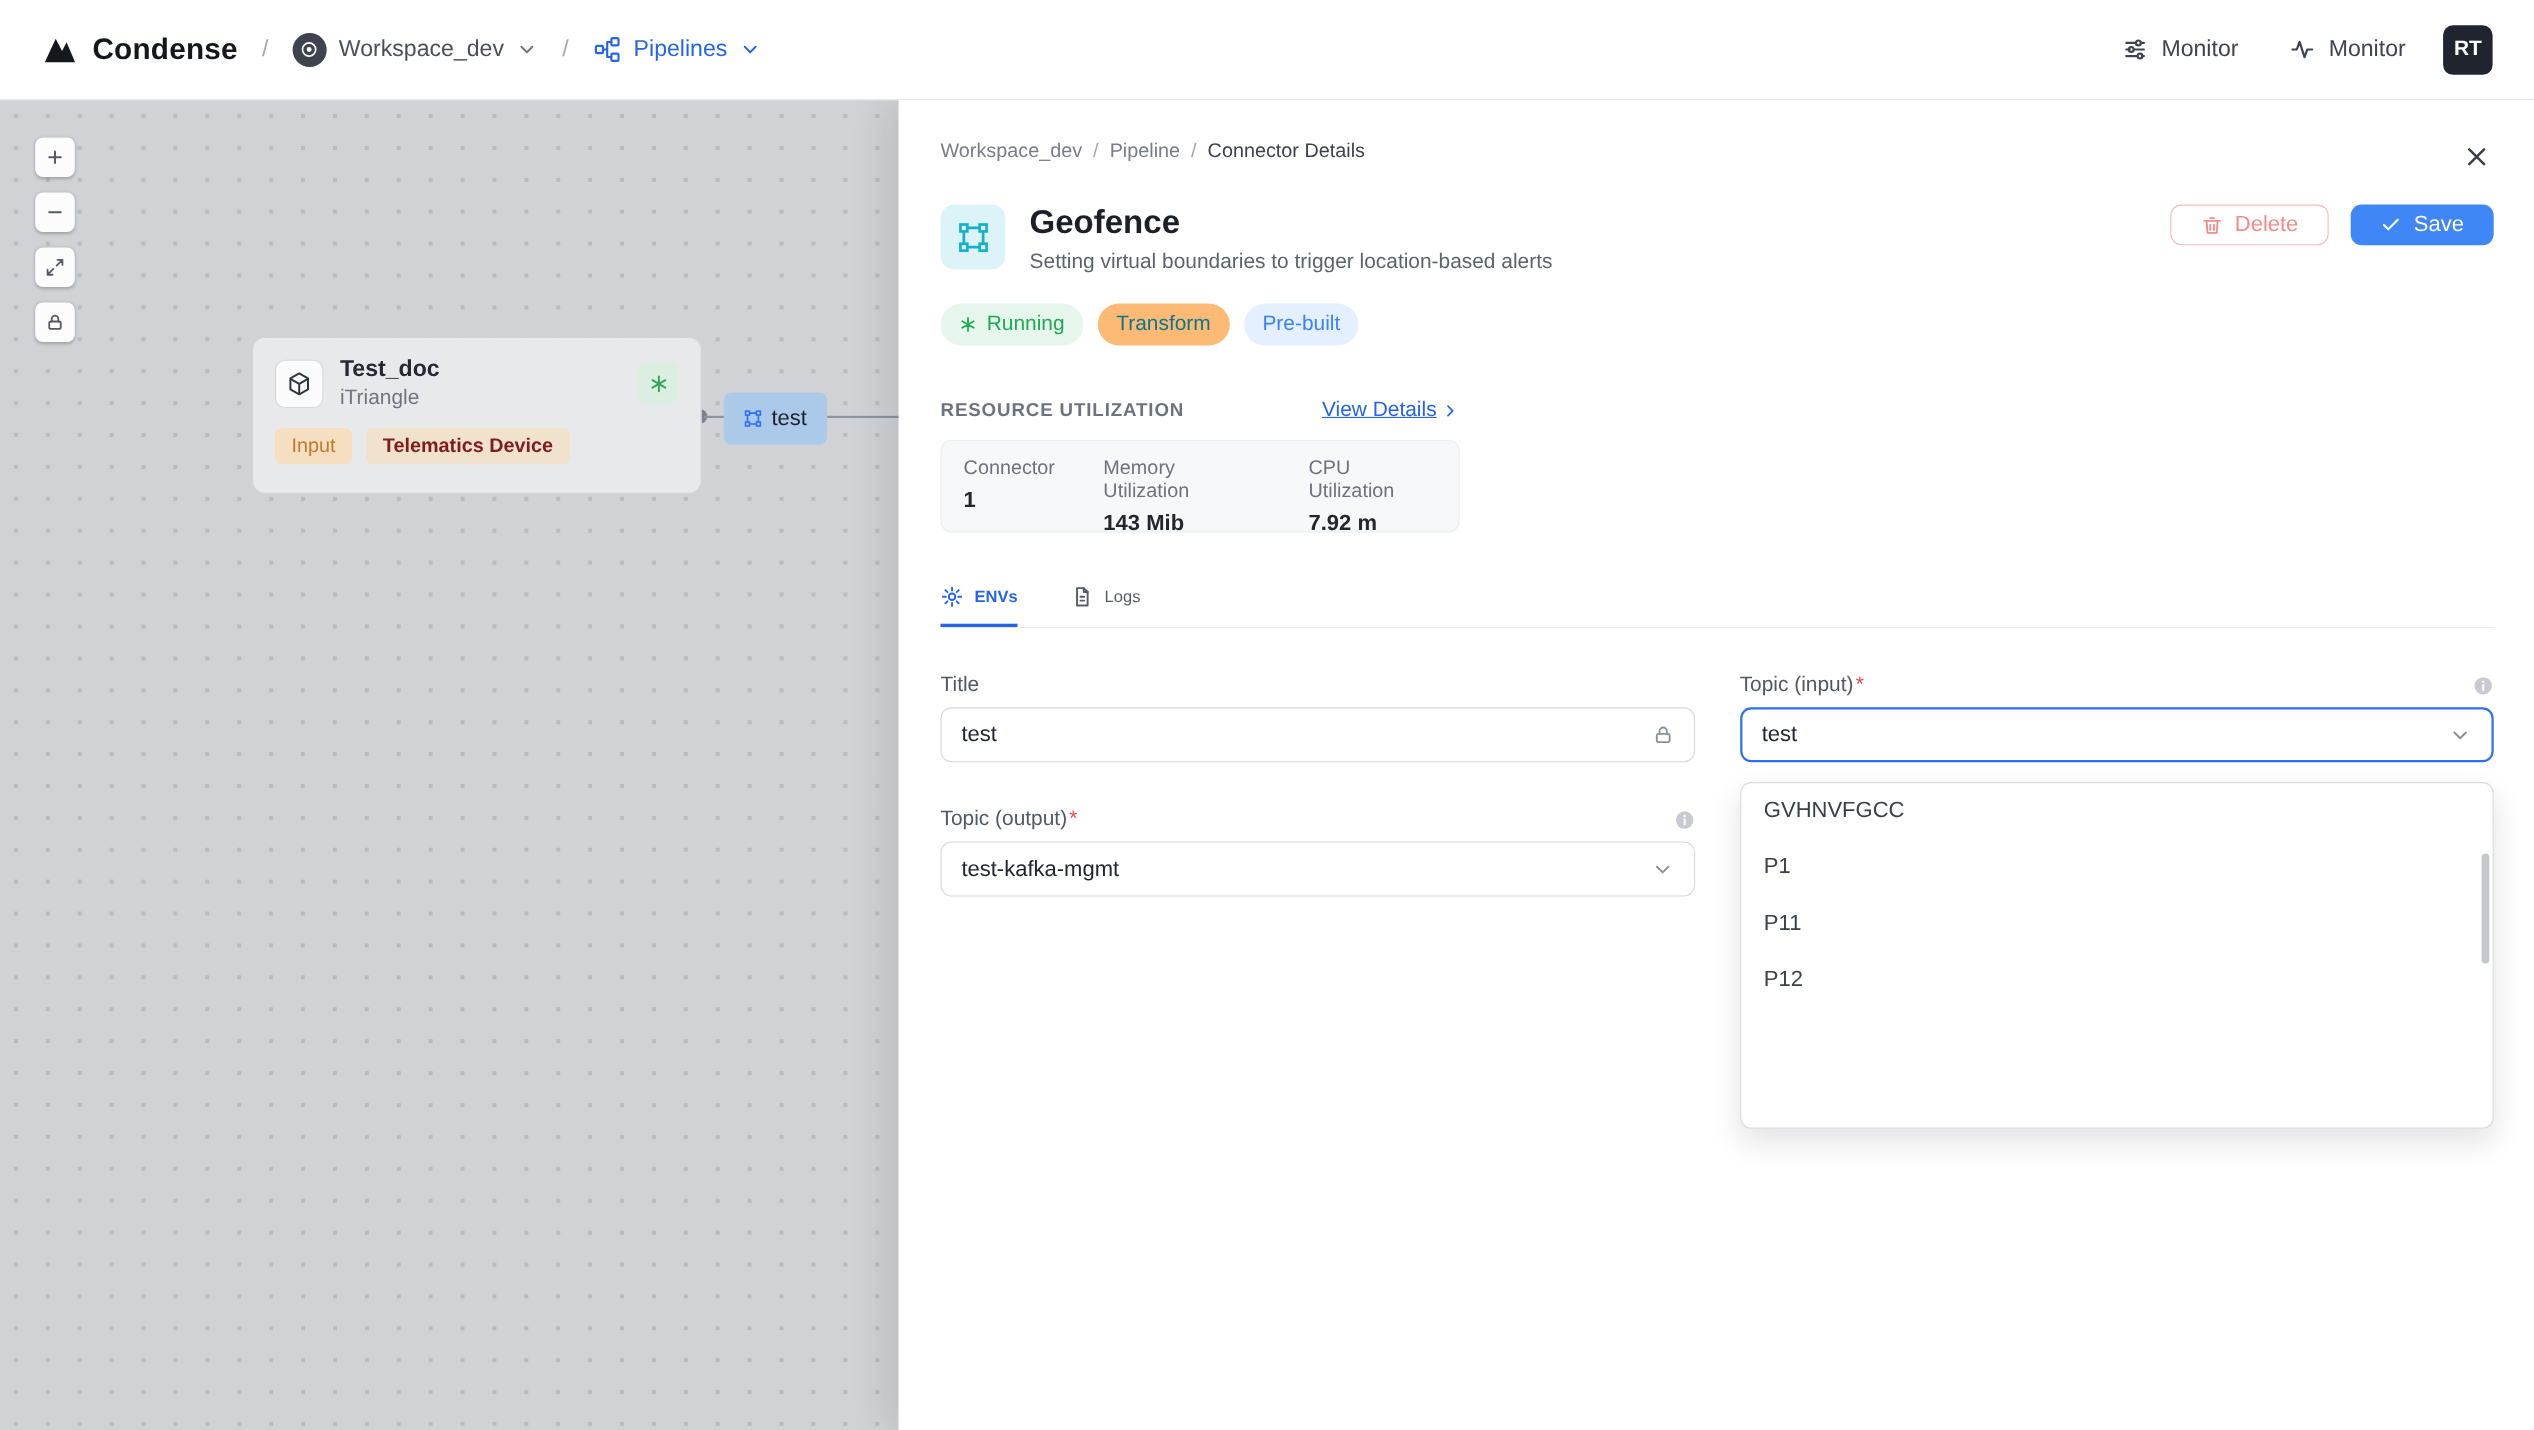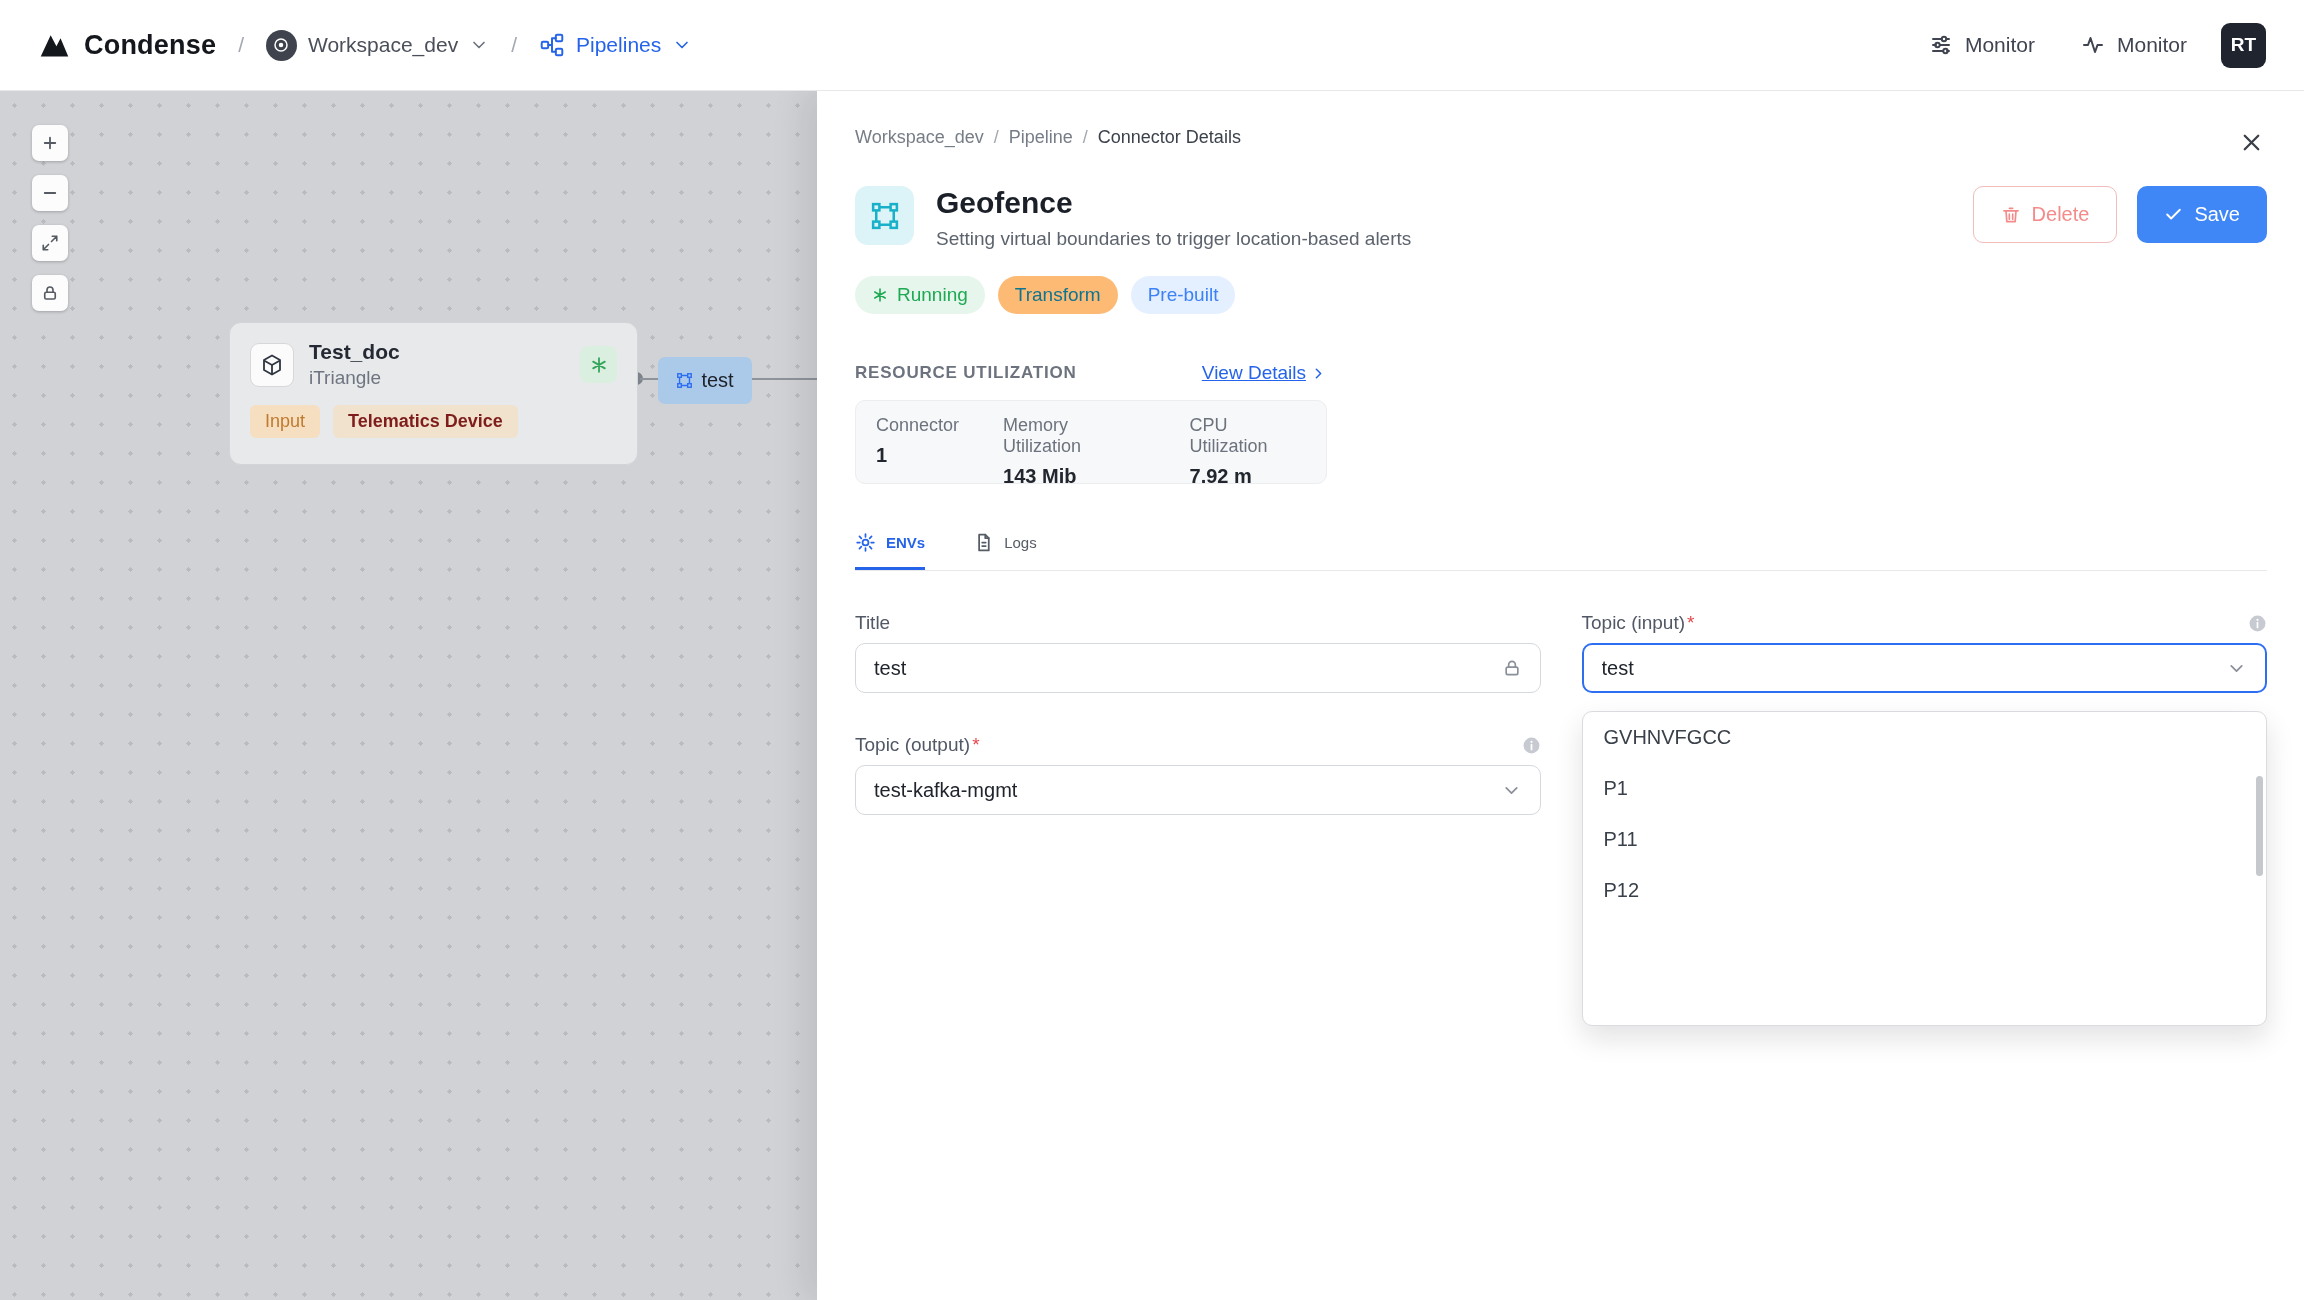--- a/index.html
+++ b/index.html
@@ -45,21 +45,21 @@
   }
   .canvas-toolbar { position: absolute; left: 32px; top: 34px; display: flex; flex-direction: column; gap: 14px; }
   .ctool {
     width: 36px; height: 36px; border-radius: 7px; background: #fcfcfd;
     box-shadow: 0 1px 3px rgba(20,24,32,.25);
     display: flex; align-items: center; justify-content: center; color: #565b63;
   }
   .edge-line { position: absolute; left: 640px; top: 287px; width: 177px; height: 2px; background: #8e939b; z-index: 1; }
   .edge-dot { position: absolute; left: 630px; top: 281px; width: 13px; height: 13px; border-radius: 50%; background: #7d838c; z-index: 1; }
   .node-card {
-    position: absolute; left: 229px; top: 231px; width: 409px; height: 143px;
+    position: absolute; left: 229px; top: 215px; width: 409px; height: 143px;
     background: #e8e9eb; border: 1px solid #d2d4d7; border-radius: 12px;
     padding: 17px 20px; z-index: 2; cursor: pointer;
   }
   .node-top { display: flex; align-items: center; gap: 15px; }
   .node-icon-box {
     width: 44px; height: 44px; border-radius: 9px; background: #fbfbfc; border: 1px solid #d5d7da;
     display: flex; align-items: center; justify-content: center; color: #2f3640;
   }
   .node-texts { flex: 1; }
   .node-title { font-size: 21px; font-weight: 600; color: #242933; }
@@ -94,21 +94,21 @@
   .close-btn { margin-left: auto; color: #3a3f47; padding: 2px; }
 
   .header-row { display: flex; align-items: flex-start; margin-top: 28px; }
   .geo-icon-box {
     width: 59px; height: 59px; border-radius: 13px; background: #dcf3f7;
     display: flex; align-items: center; justify-content: center; color: #18b1c9; margin-right: 22px;
   }
   .header-texts h1 { font-size: 30px; font-weight: 700; color: #1b1f27; }
   .header-texts p { font-size: 19px; color: #5d636d; margin-top: 8px; }
   .header-actions { margin-left: auto; display: flex; gap: 20px; }
-  .btn { height: 57px; border-radius: 10px; font-size: 20px; display: flex; align-items: center; gap: 11px; padding: 0 27px; }
+  .btn { height: 37px; border-radius: 10px; font-size: 20px; display: flex; align-items: center; gap: 11px; padding: 0 27px; }
   .delete-btn { background: #fff; border: 1px solid var(--danger-border); color: var(--danger); }
   .save-btn { background: var(--accent); color: #fff; }
 
   .badges { display: flex; gap: 13px; margin-top: 26px; }
   .badge { height: 38px; border-radius: 999px; display: flex; align-items: center; gap: 9px; padding: 0 17px; font-size: 19px; font-weight: 500; }
   .badge.running { background: var(--success-bg); color: var(--success); }
   .badge.transform { background: #fdba74; color: var(--teal-text); }
   .badge.prebuilt { background: var(--prebuilt-bg); color: var(--prebuilt-text); }
 
   .resource-head { display: flex; align-items: center; justify-content: space-between; width: 472px; margin-top: 48px; }

